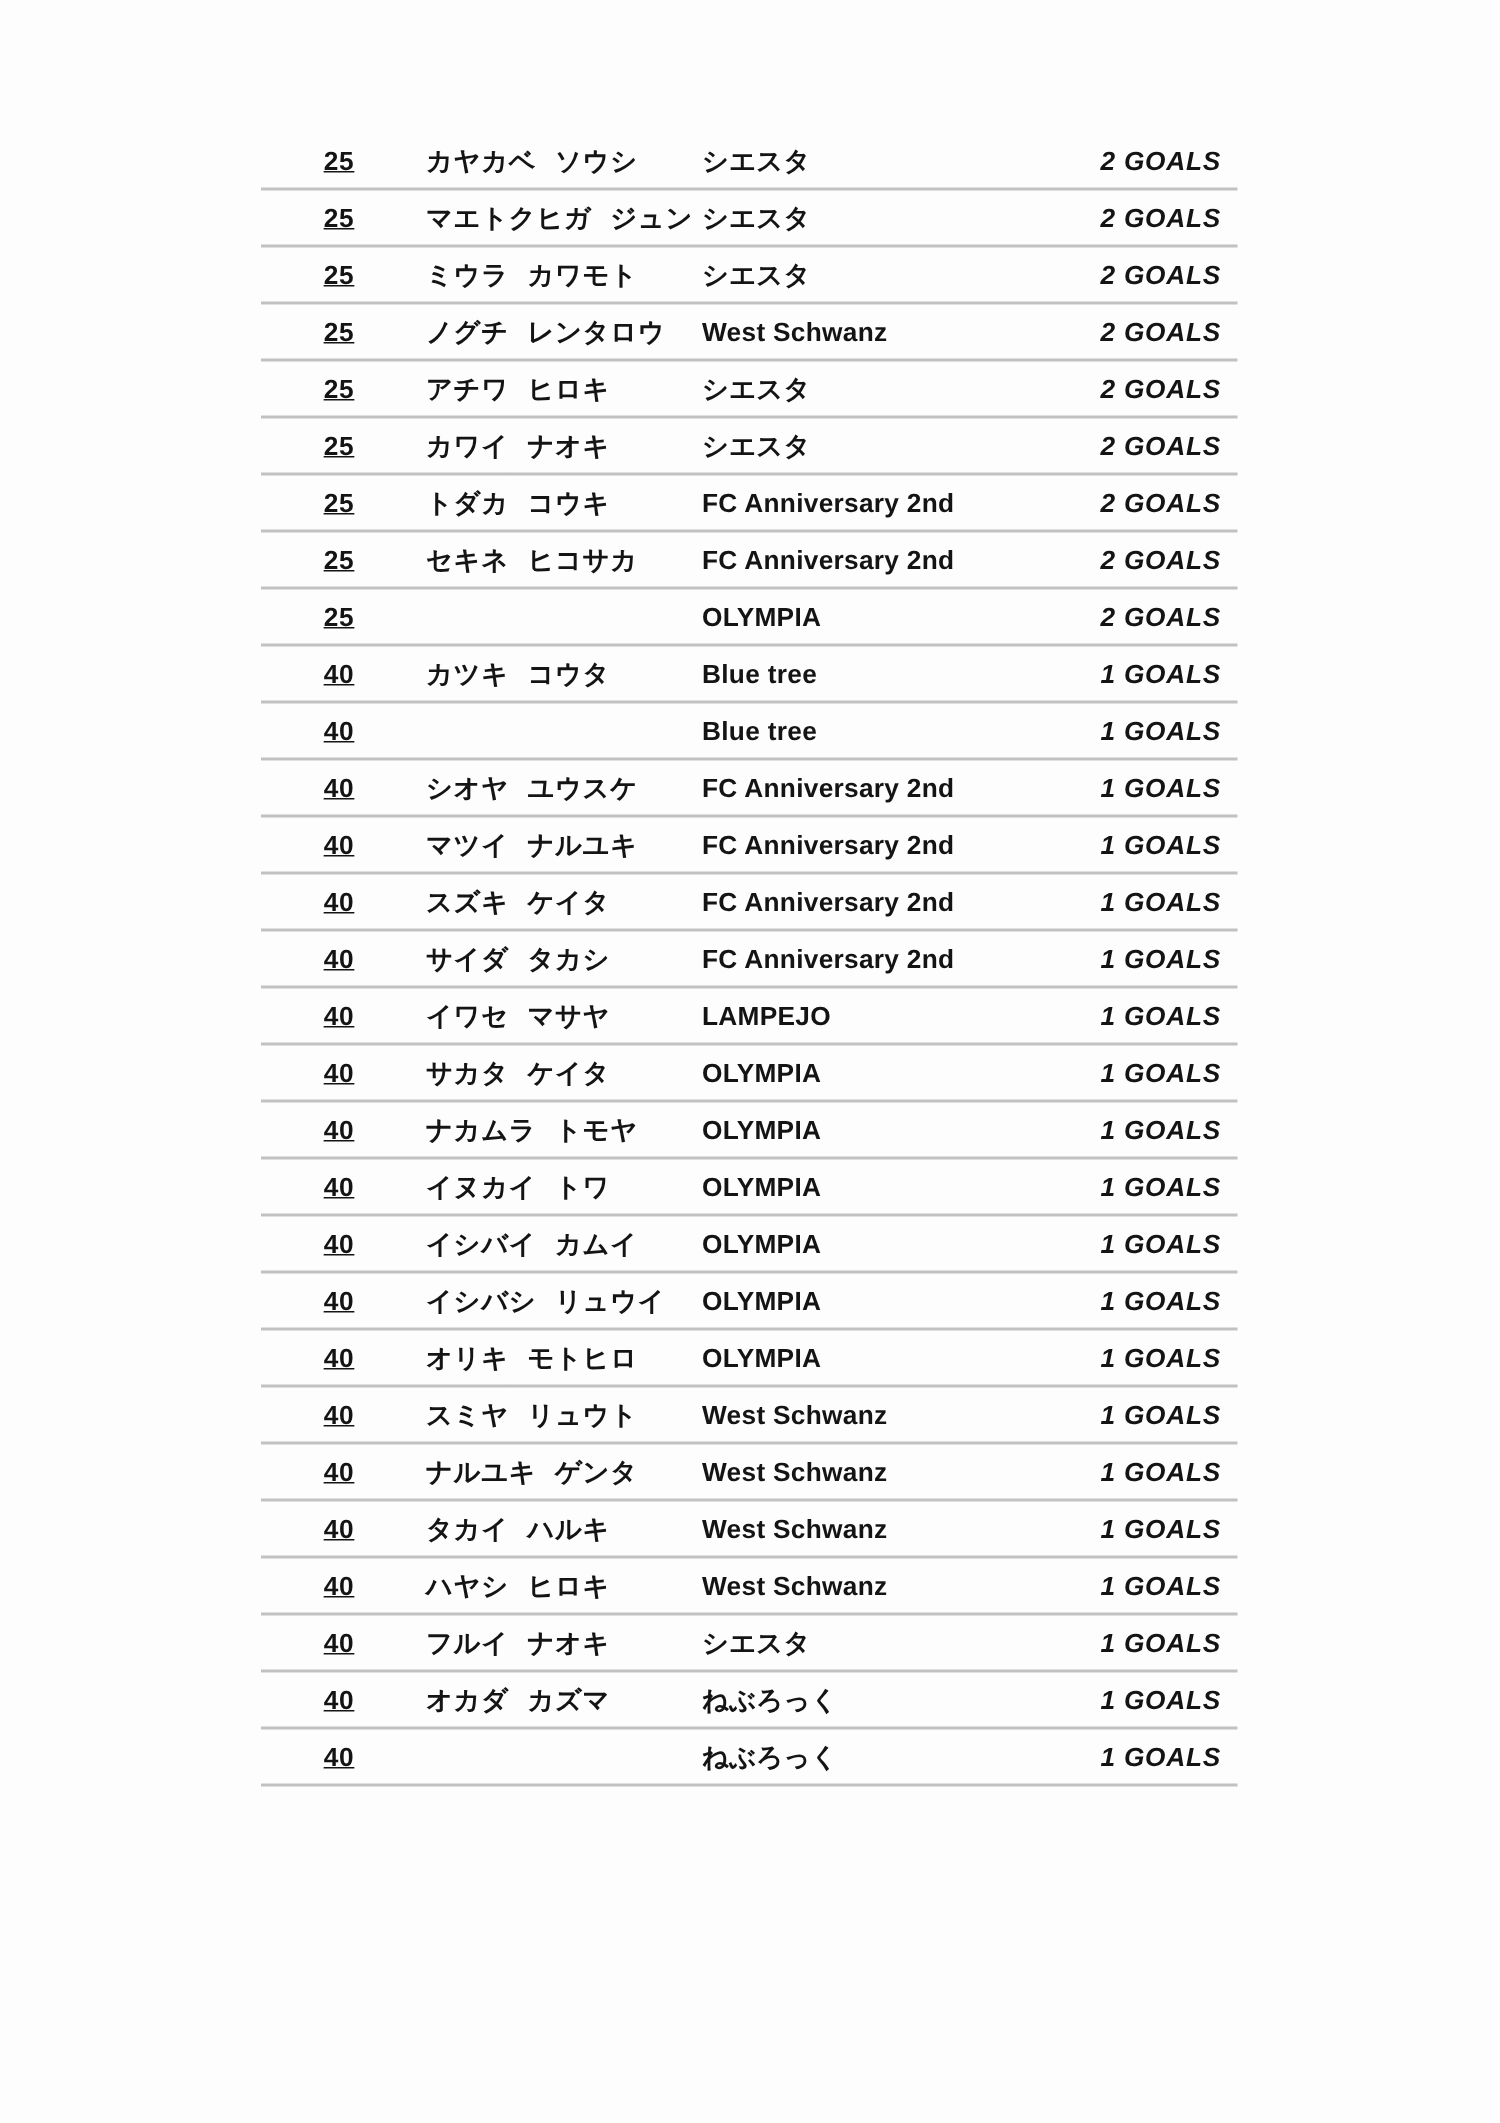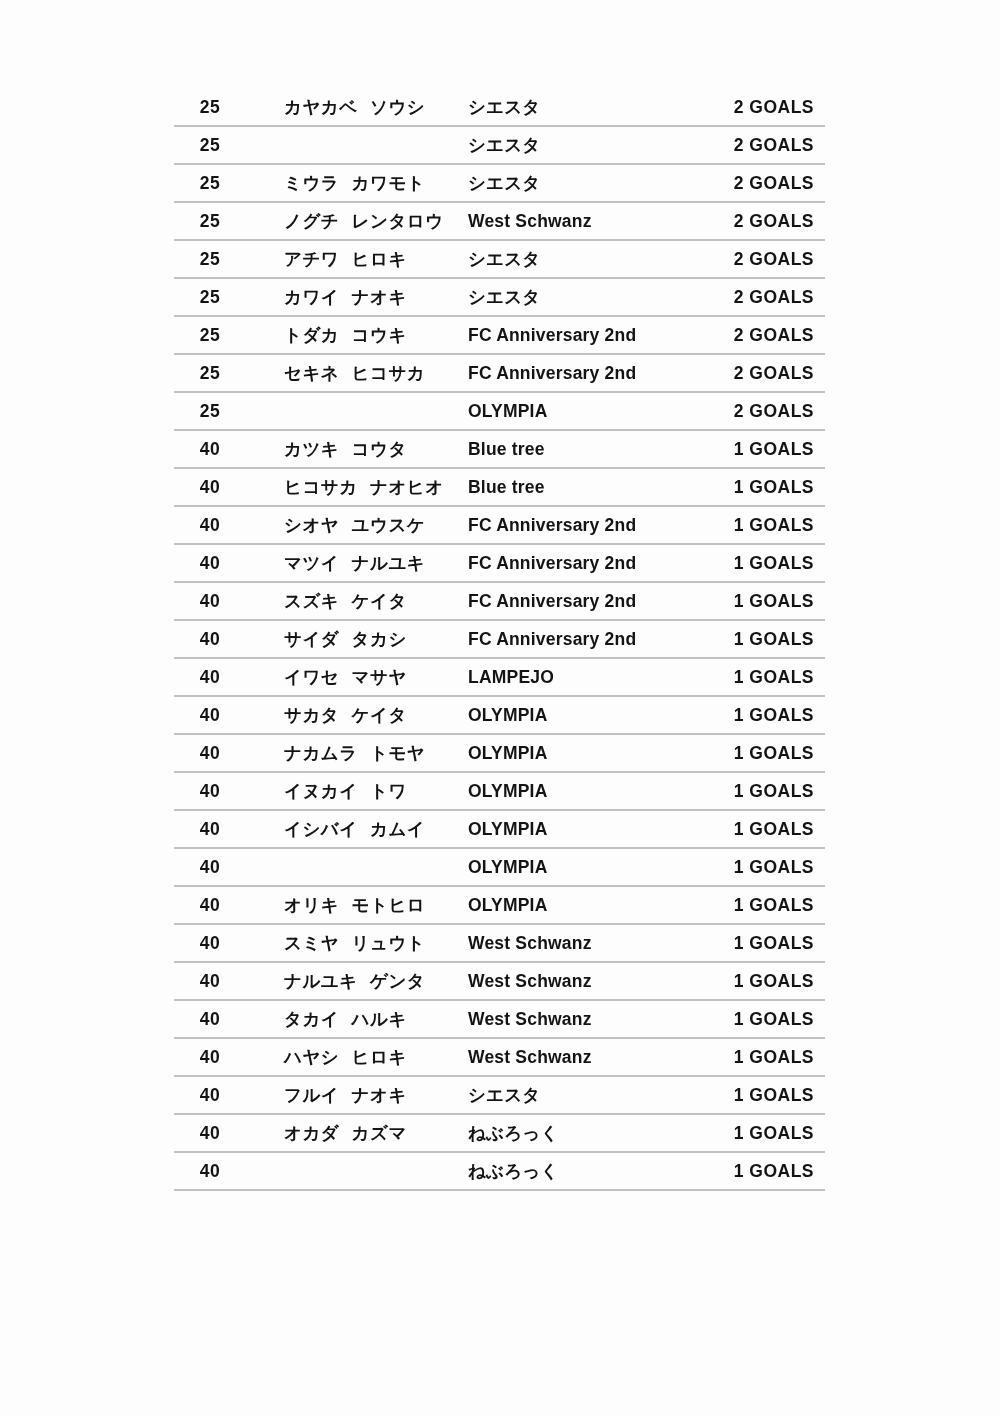--- a/index.html
+++ b/index.html
@@ -28,56 +28,59 @@
     height: 36px;
     line-height: 36px;
     border-bottom: 2px solid;
     border-image: linear-gradient(#8f8f8f, #c2c2c2) 1;
     font-weight: 700;
     font-size: 17.5px;
     white-space: nowrap;
   }
   .cell-rank {
     position: absolute;
-    left: 0;
+    left: 16px;
     width: 72px;
     text-align: center;
     letter-spacing: 0.5px;
+    text-decoration: underline;
   }
   .cell-name {
     position: absolute;
     left: 110px;
     word-spacing: 7px;
     letter-spacing: 0.5px;
   }
   .cell-team {
     position: absolute;
     left: 294px;
     letter-spacing: 0.2px;
   }
   .cell-goals {
     position: absolute;
     right: 11px;
     text-align: center;
     letter-spacing: 0.5px;
+    font-style: italic;
   }
 </style>
 </head>
 <body>
 
 <div class="sheet">
   <div class="scorer-table">
       <div class="row">
         <span class="cell-rank">25</span>
         <span class="cell-name">カヤカベ ソウシ</span>
         <span class="cell-team">シエスタ</span>
         <span class="cell-goals">2 GOALS</span>
       </div>
       <div class="row">
         <span class="cell-rank">25</span>
+        <span class="cell-name">マエトクヒガ ジュン</span>
         <span class="cell-team">シエスタ</span>
         <span class="cell-goals">2 GOALS</span>
       </div>
       <div class="row">
         <span class="cell-rank">25</span>
         <span class="cell-name">ミウラ カワモト</span>
         <span class="cell-team">シエスタ</span>
         <span class="cell-goals">2 GOALS</span>
       </div>
       <div class="row">
@@ -116,21 +119,20 @@
         <span class="cell-goals">2 GOALS</span>
       </div>
       <div class="row">
         <span class="cell-rank">40</span>
         <span class="cell-name">カツキ コウタ</span>
         <span class="cell-team">Blue tree</span>
         <span class="cell-goals">1 GOALS</span>
       </div>
       <div class="row">
         <span class="cell-rank">40</span>
-        <span class="cell-name">ヒコサカ ナオヒオ</span>
         <span class="cell-team">Blue tree</span>
         <span class="cell-goals">1 GOALS</span>
       </div>
       <div class="row">
         <span class="cell-rank">40</span>
         <span class="cell-name">シオヤ ユウスケ</span>
         <span class="cell-team">FC Anniversary 2nd</span>
         <span class="cell-goals">1 GOALS</span>
       </div>
       <div class="row">
@@ -176,20 +178,21 @@
         <span class="cell-goals">1 GOALS</span>
       </div>
       <div class="row">
         <span class="cell-rank">40</span>
         <span class="cell-name">イシバイ カムイ</span>
         <span class="cell-team">OLYMPIA</span>
         <span class="cell-goals">1 GOALS</span>
       </div>
       <div class="row">
         <span class="cell-rank">40</span>
+        <span class="cell-name">イシバシ リュウイ</span>
         <span class="cell-team">OLYMPIA</span>
         <span class="cell-goals">1 GOALS</span>
       </div>
       <div class="row">
         <span class="cell-rank">40</span>
         <span class="cell-name">オリキ モトヒロ</span>
         <span class="cell-team">OLYMPIA</span>
         <span class="cell-goals">1 GOALS</span>
       </div>
       <div class="row">

